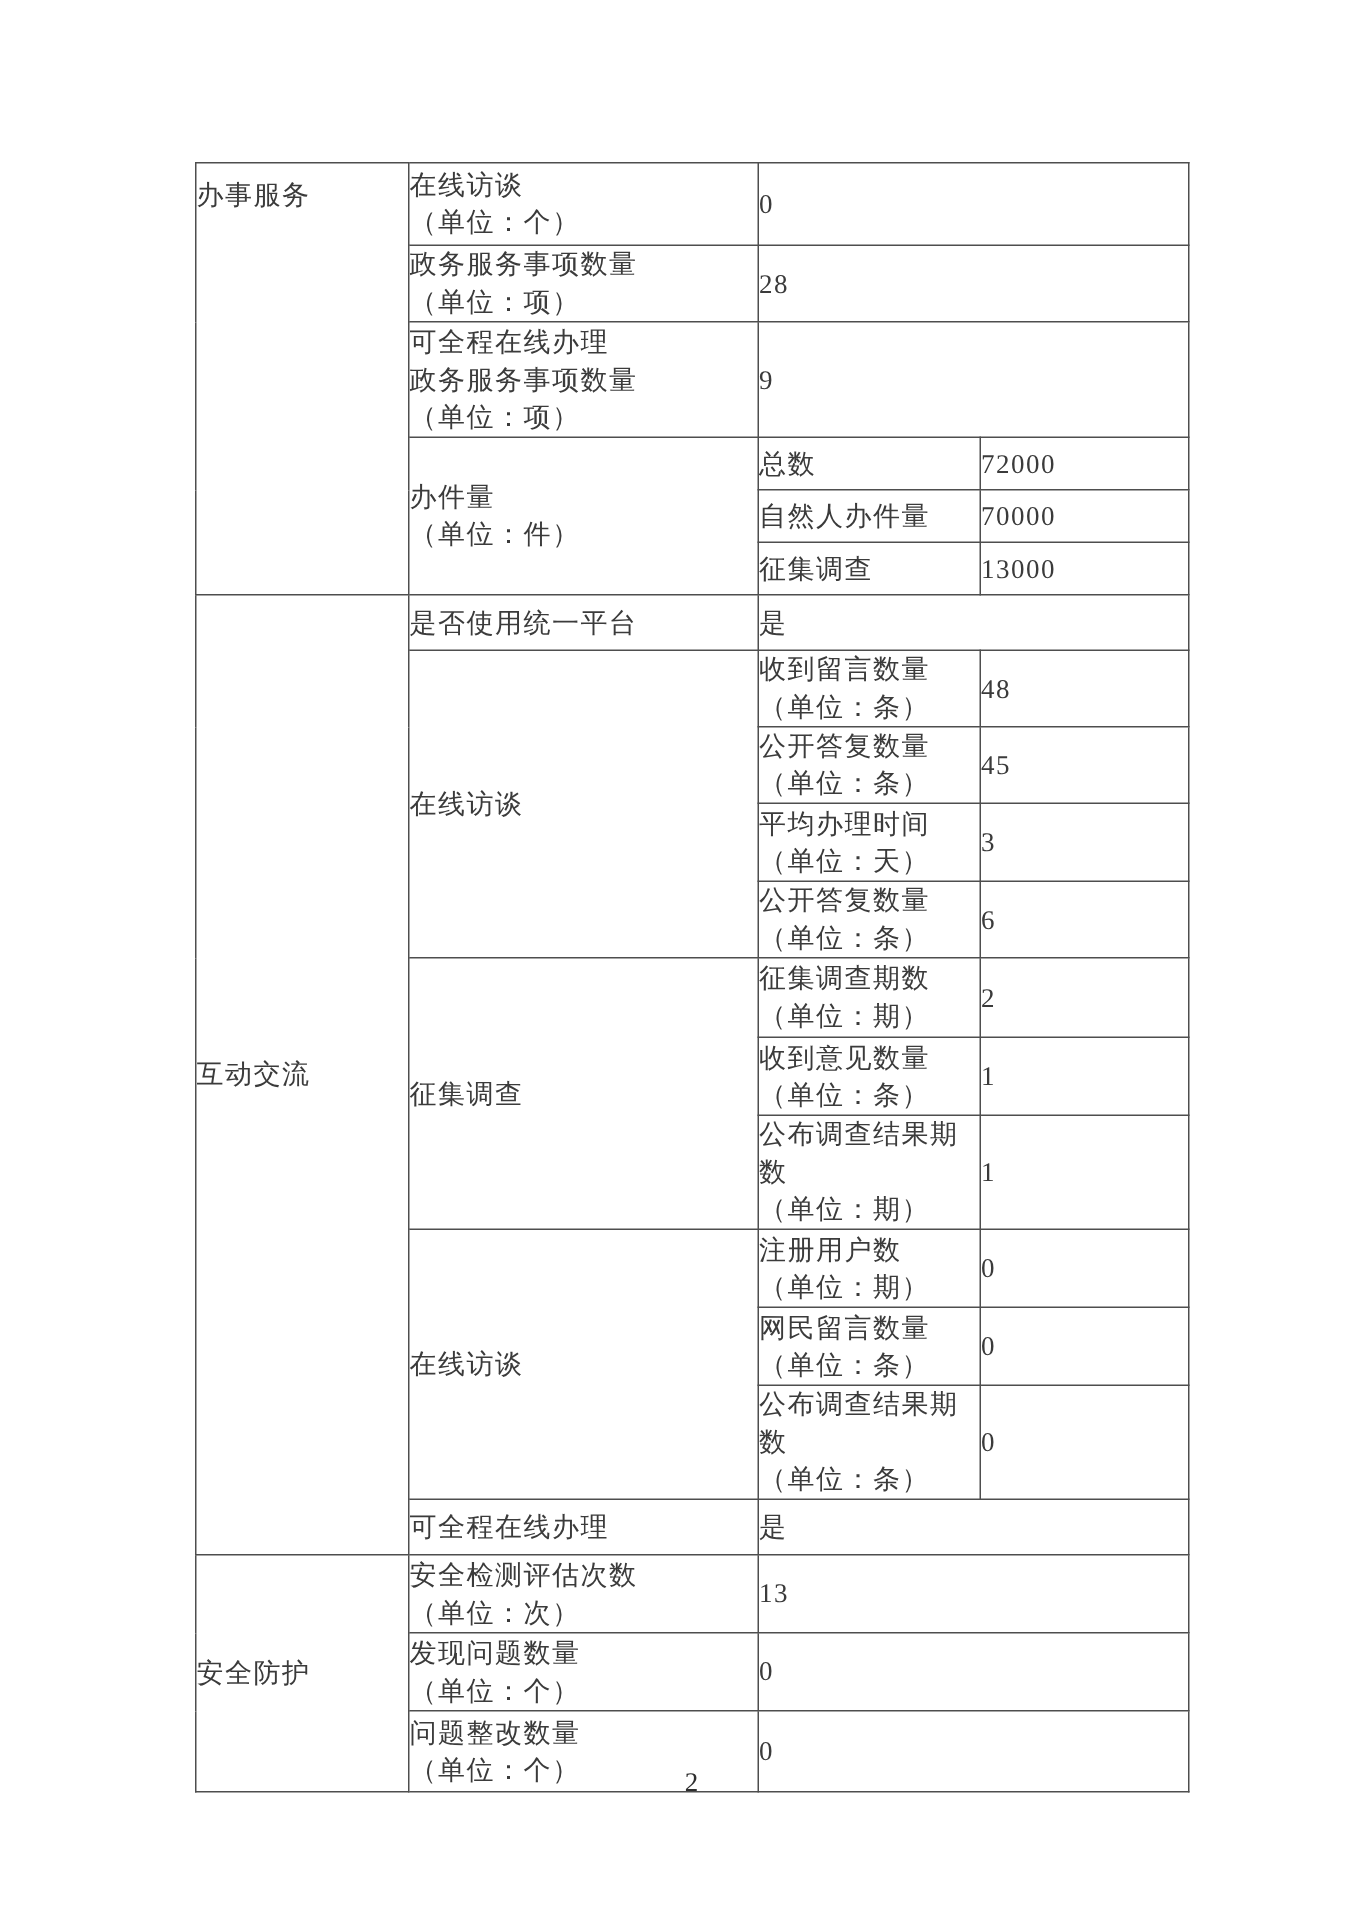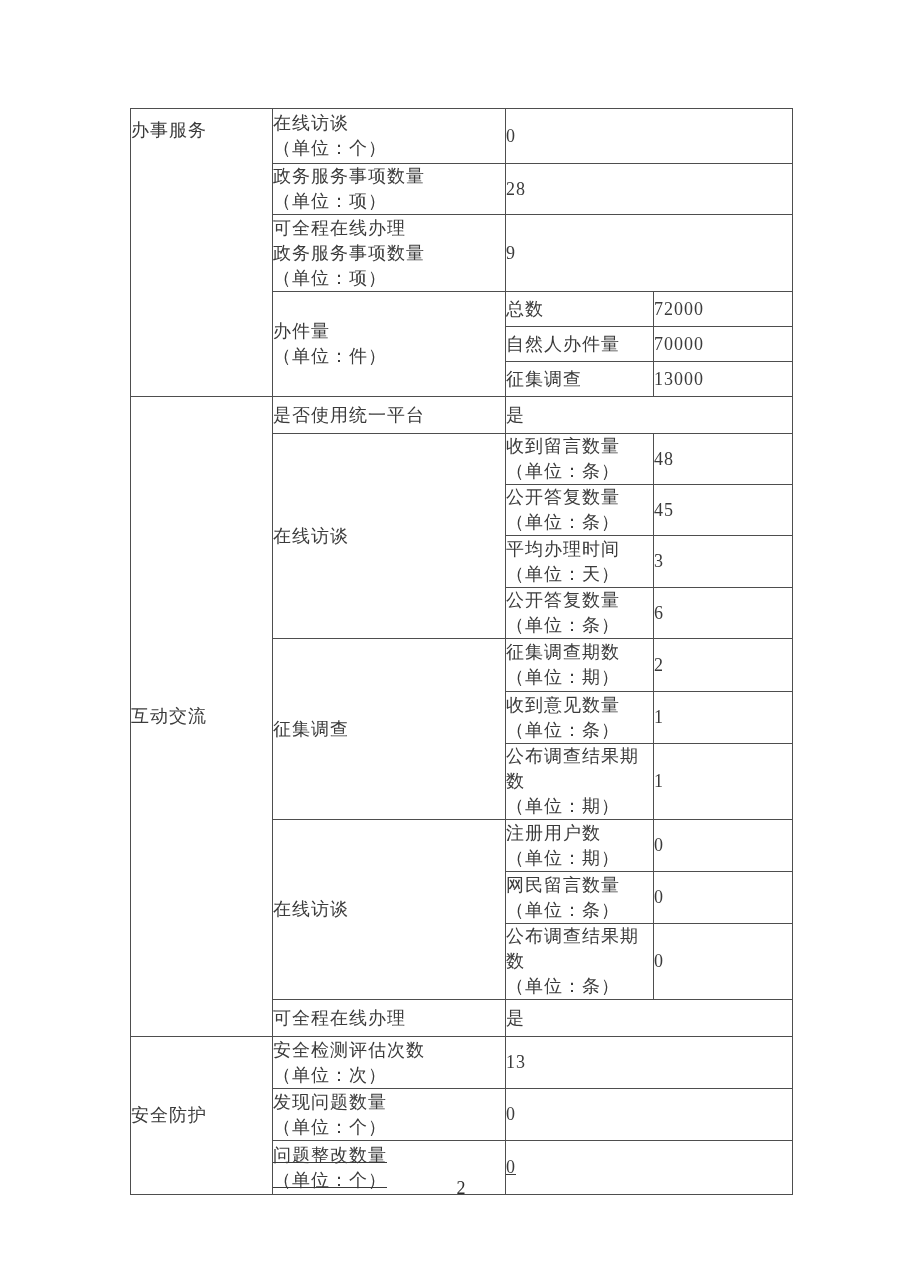--- a/index.html
+++ b/index.html
@@ -47,21 +47,21 @@
     font-size: 17px;
     letter-spacing: 0;
   }
   
   tr.h35 { height: 35px; }
   tr.h37 { height: 37px; }
   tr.h50 { height: 50px; }
   tr.h51 { height: 51px; }
   tr.h52 { height: 52px; }
   tr.h53 { height: 53px; }
-  tr.h54 { height: 54px; text-decoration: underline; }
+  tr.h54 { height: 54px; }
   tr.h55 { height: 55px; }
   tr.h77 { height: 77px; }
   .page-num {
     position: absolute;
     left: 130px;
     top: 1178px;
     width: 662px;
     text-align: center;
     font-size: 18px;
     color: #2e2e2e;

